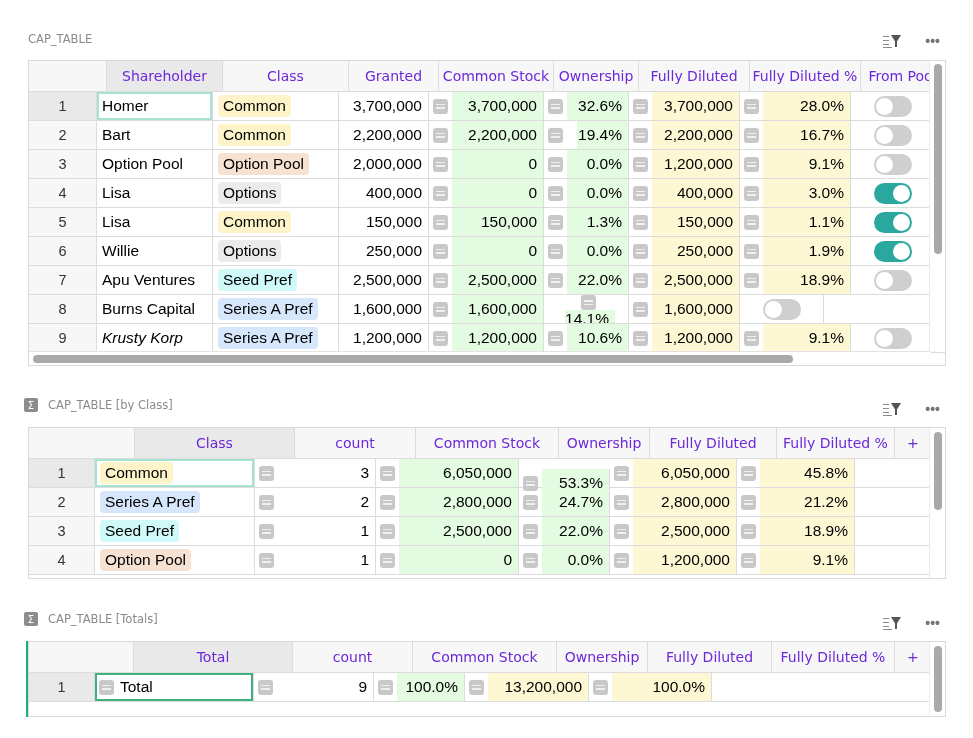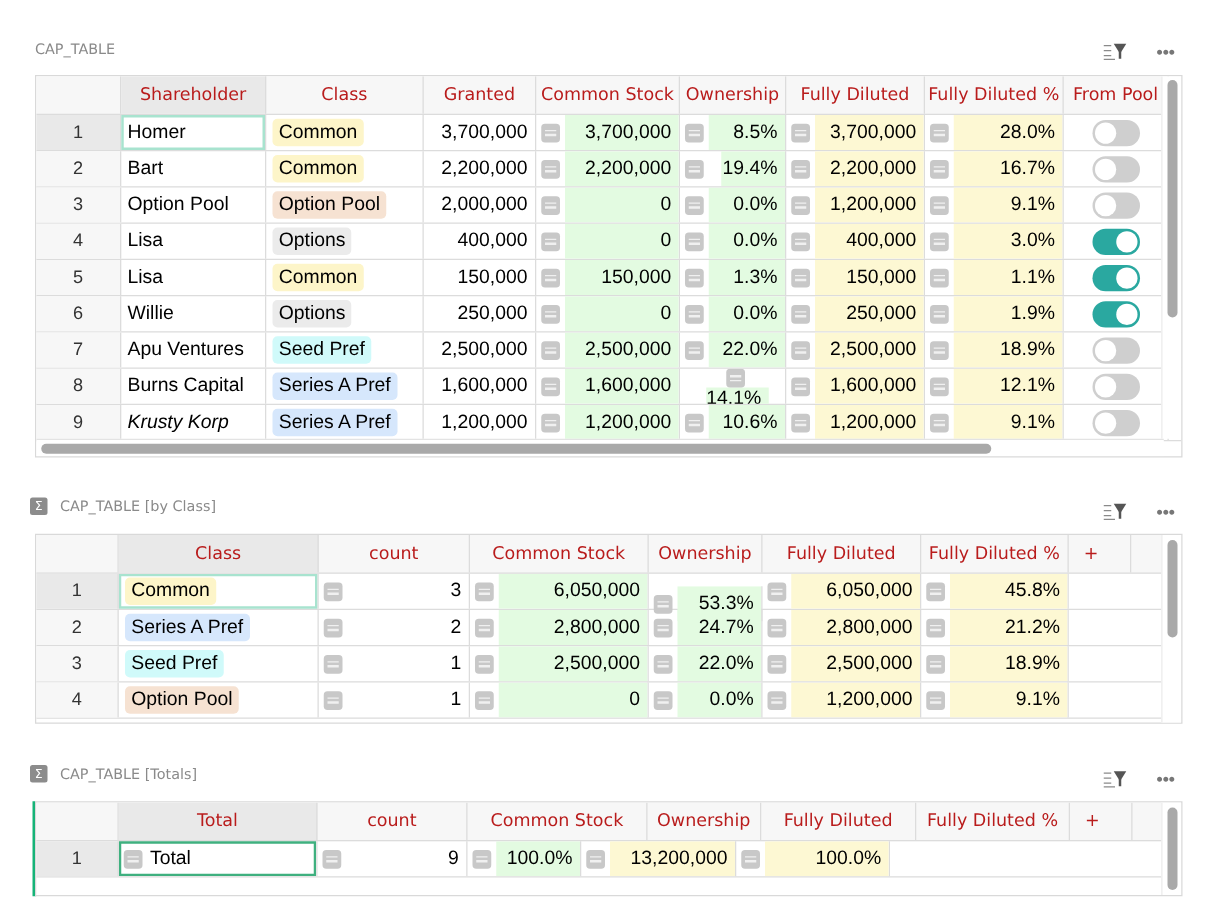--- a/index.html
+++ b/index.html
@@ -11,21 +11,21 @@
   .sigma { display: inline-flex; width: 14px; height: 14px; background: #8c8c8c; color: #fff; font-size: 10px; align-items: center; justify-content: center; border-radius: 2px; margin-right: 10px; margin-left: -4px; }
   .sec-tools { position: absolute; right: 6px; display: flex; align-items: center; gap: 24px; height: 20px; }
   .sort-icon { width: 18px; height: 14px; position: relative; }
   .sort-icon .l { position: absolute; left: 0; height: 1px; background: #8a8a8a; }
   .sort-icon .f { position: absolute; right: 0; top: 1px; width: 0; height: 0; border-left: 5px solid transparent; border-right: 5px solid transparent; border-top: 8px solid #555; }
   .sort-icon .s { position: absolute; right: 4px; top: 7px; width: 2px; height: 6px; background: #555; }
   .dots-icon { color: #777; font-size: 14px; letter-spacing: 0; font-weight: bold; line-height: 10px; }
 
   .grid { position: absolute; left: 0; border: 1px solid #d9d9d9; background: #fff; overflow: hidden; font-size: 15.5px; }
   .row { display: flex; height: 29px; border-bottom: 1px solid #dcdcdc; }
-  .row.head { height: 31px; background: #f7f7f7; font-family: "DejaVu Sans", sans-serif; font-size: 14px; color: #b91c1c; }
+  .row.head { height: 31px; background: #f7f7f7; font-family: "DejaVu Sans", sans-serif; font-size: 14px; color: #6d28d9; justify-content: flex-end; }
   .cell { border-right: 1px solid #dcdcdc; height: 100%; display: flex; align-items: center; position: relative; white-space: nowrap; overflow: hidden; }
   .head .cell { justify-content: center; }
   .head .cell.sel { background: #e9e9e9; }
   .rownum { justify-content: center; background: #f7f7f7; color: #333; font-size: 14.5px; }
   .rownum.active { background: #e9e9e9; }
   .num { justify-content: flex-end; padding-right: 6px; }
   .txt { padding-left: 5px; }
   .formula { padding-left: 4px; }
   .fx { width: 15px; height: 15px; background: #c8c8c8; border-radius: 3px; position: relative; flex: 0 0 auto; }
   .fx::before, .fx::after { content: ""; position: absolute; left: 3px; right: 3px; height: 1.5px; background: #f0f0f0; }
@@ -82,21 +82,21 @@
           <div class="cell txt" style="width: 126px;">
             <span class="chip" style="background: rgb(253, 245, 201);">Common</span>
           </div>
           <div class="cell num" style="width: 90px;">3,700,000</div>
           <div class="cell formula green" style="width: 115px;">
             <span class="fx"></span>
             <span class="fv">3,700,000</span>
           </div>
           <div class="cell formula green" style="width: 85px;">
             <span class="fx"></span>
-            <span class="fv">8.5%</span>
+            <span class="fv">32.6%</span>
           </div>
           <div class="cell formula yellow" style="width: 111px;">
             <span class="fx"></span>
             <span class="fv">3,700,000</span>
           </div>
           <div class="cell formula yellow" style="width: 111px;">
             <span class="fx"></span>
             <span class="fv">28.0%</span>
           </div>
           <div class="cell" style="width: 84px;">
@@ -276,24 +276,20 @@
             <span class="fx"></span>
             <span class="fv">1,600,000</span>
           </div>
           <div class="cell formula green" style="width: 85px; flex-direction: column;">
             <span class="fx"></span>
             <span class="fv">14.1%</span>
           </div>
           <div class="cell formula yellow" style="width: 111px;">
             <span class="fx"></span>
             <span class="fv">1,600,000</span>
-          </div>
-          <div class="cell formula yellow" style="width: 111px;">
-            <span class="fx"></span>
-            <span class="fv">12.1%</span>
           </div>
           <div class="cell" style="width: 84px;">
             <div class="toggle"></div>
           </div>
         </div>
         <div class="row">
           <div class="cell rownum" style="width: 68px;">9</div>
           <div class="cell txt" style="width: 116px; font-style: italic;">Krusty Korp</div>
           <div class="cell txt" style="width: 126px;">
             <span class="chip" style="background: rgb(214, 231, 252);">Series A Pref</span>

